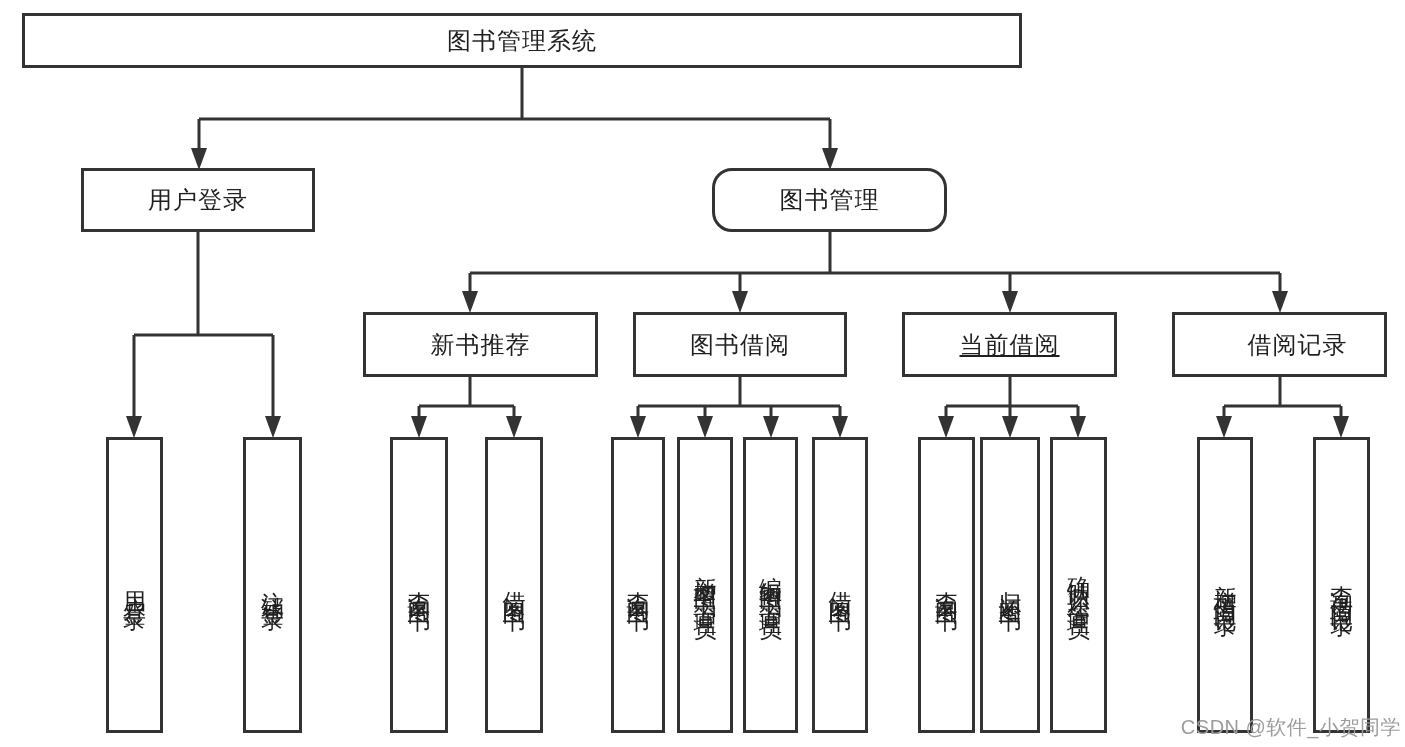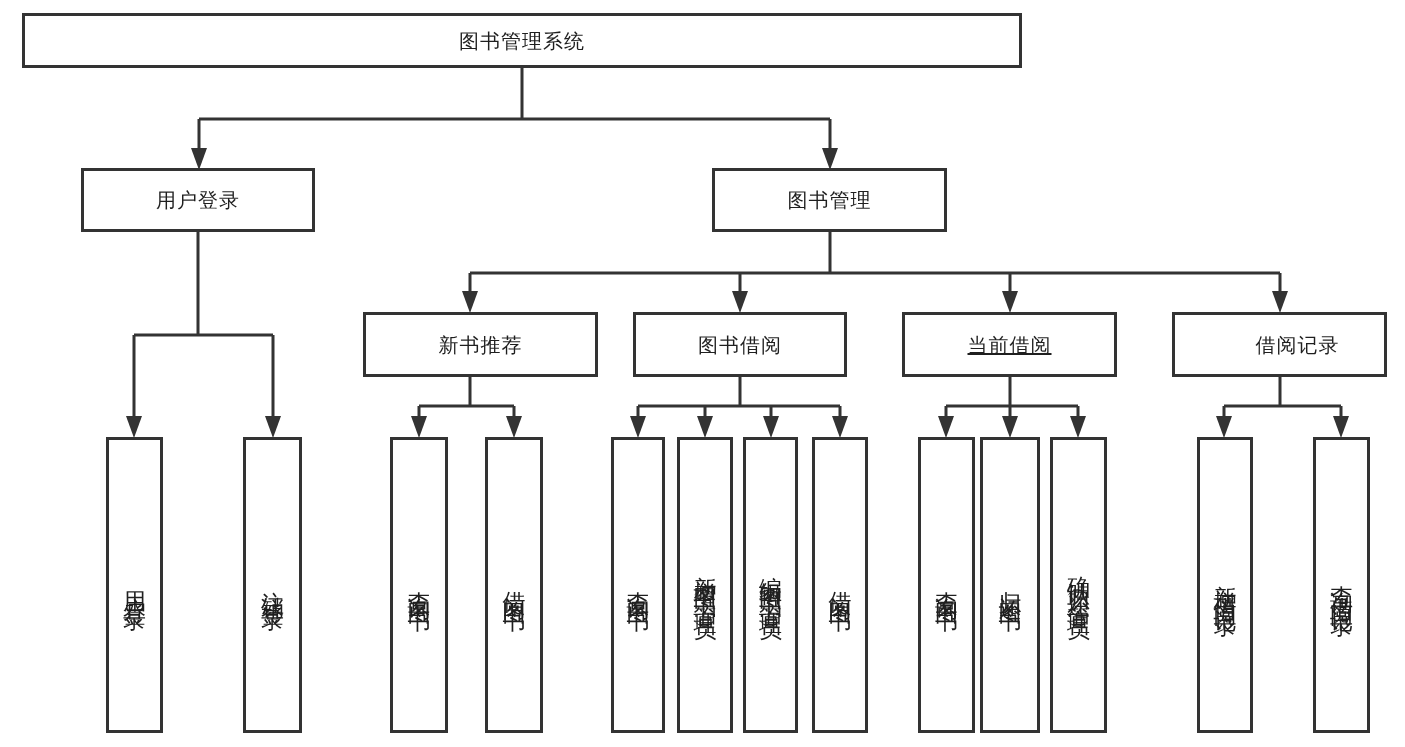--- a/index.html
+++ b/index.html
@@ -26,21 +26,21 @@
     box-sizing: border-box;
     border: 3px solid #333333;
     background: #ffffff;
     display: flex;
     align-items: center;
     justify-content: center;
     z-index: 1;
     color: #1f1f1f;
   }
   .hlabel {
-    font-size: 20px;
+    font-size: 24px;
     letter-spacing: 1px;
     line-height: 1;
     white-space: nowrap;
   }
   .leaf span {
     writing-mode: vertical-rl;
     text-orientation: mixed;
     font-size: 23px;
     letter-spacing: 6px;
     line-height: 1;
@@ -102,21 +102,21 @@
     </g>
   </svg>
 
   <div class="box" style="left:22px; top:13px; width:1000px; height:55px;">
     <span class="hlabel">图书管理系统</span>
   </div>
 
   <div class="box" style="left:81px; top:168px; width:234px; height:64px;">
     <span class="hlabel">用户登录</span>
   </div>
-  <div class="box" style="left:712px; top:168px; width:235px; height:64px;">
+  <div class="box" style="left:712px; top:168px; width:235px; height:64px;border-radius:20px;">
     <span class="hlabel">图书管理</span>
   </div>
 
   <div class="box" style="left:363px; top:312px; width:235px; height:65px;">
     <span class="hlabel">新书推荐</span>
   </div>
   <div class="box" style="left:633px; top:312px; width:214px; height:65px;">
     <span class="hlabel">图书借阅</span>
   </div>
   <div class="box" style="left:902px; top:312px; width:215px; height:65px;text-decoration:underline;">
@@ -163,14 +163,15 @@
     <span>确认归还（管理员）</span>
   </div>
 
   <div class="box leaf" style="left:1197px; top:437px; width:56px; height:296px;">
     <span>新增借阅记录</span>
   </div>
   <div class="box leaf" style="left:1313px; top:437px; width:57px; height:296px;">
     <span>查询借阅记录</span>
   </div>
 
+  <div class="watermark">CSDN @软件_小贺同学</div>
 
 </div>
 
 </body></html>

